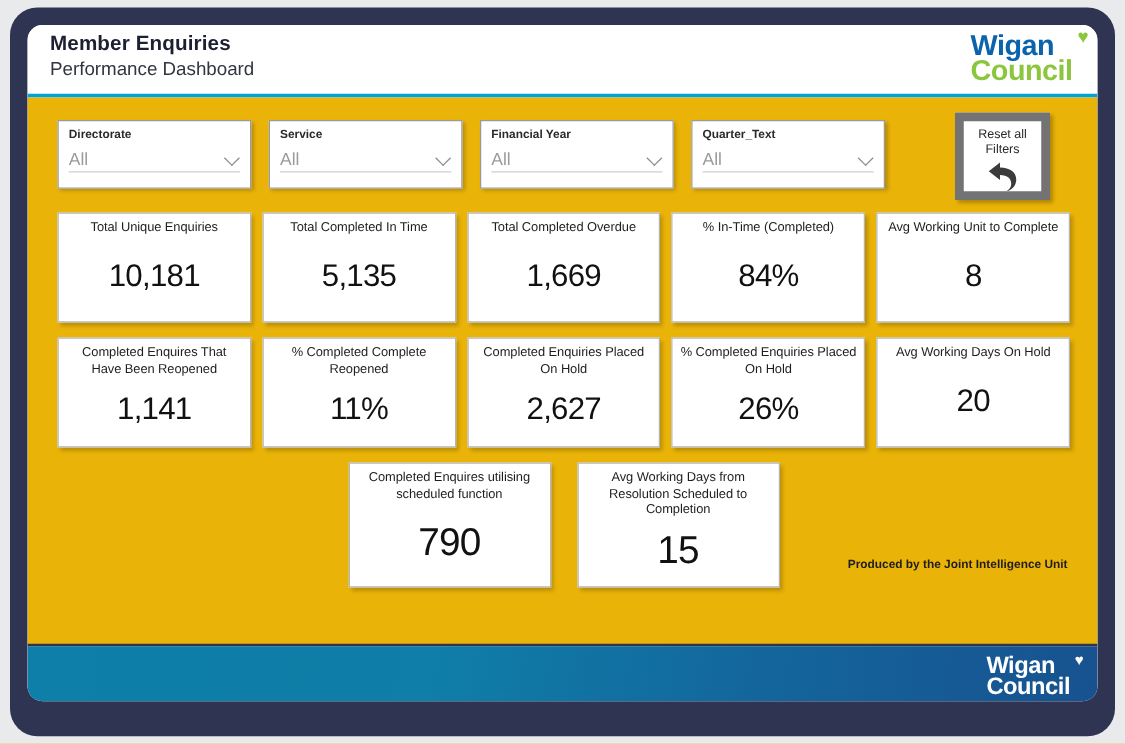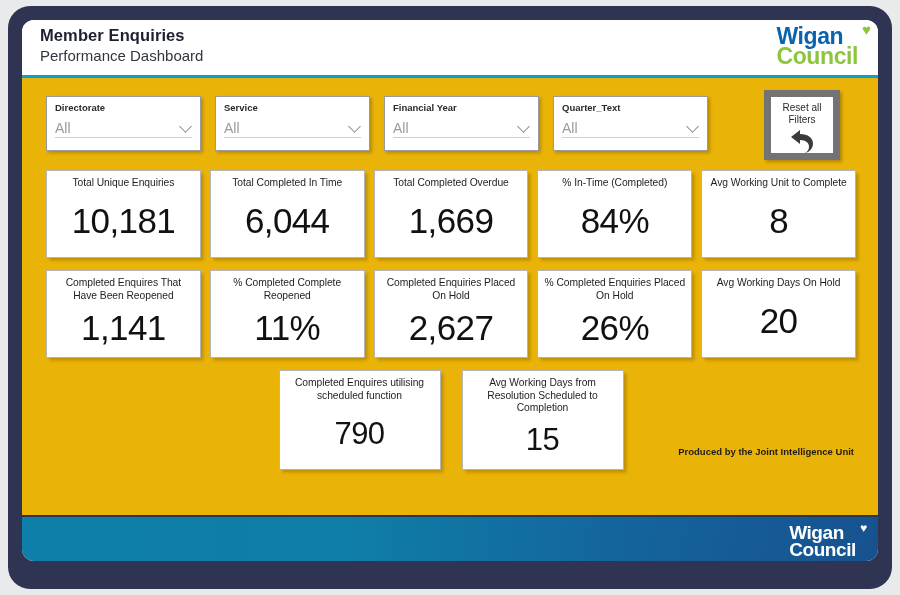--- a/index.html
+++ b/index.html
@@ -224,21 +224,21 @@
     text-align: center;
     line-height: 12.5px;
     letter-spacing: -.05px;
   }
 
   .card-value {
     flex: 1;
     display: flex;
     align-items: center;
     justify-content: center;
-    font-size: 35px;
+    font-size: 25px;
     font-weight: 300;
     color: #111111;
     letter-spacing: -.6px;
     padding-bottom: 4px;
   }
 
   .card.tall .card-value { font-size: 31px; }
 
   
   .credit {
@@ -356,21 +356,21 @@
 
       <div class="kpi-grid">
 
         <div class="kpi-row">
           <div class="card">
             <div class="card-label">Total Unique Enquiries</div>
             <div class="card-value">10,181</div>
           </div>
           <div class="card">
             <div class="card-label">Total Completed In Time</div>
-            <div class="card-value">6,044</div>
+            <div class="card-value">5,135</div>
           </div>
           <div class="card">
             <div class="card-label">Total Completed Overdue</div>
             <div class="card-value">1,669</div>
           </div>
           <div class="card">
             <div class="card-label">% In-Time (Completed)</div>
             <div class="card-value">84%</div>
           </div>
           <div class="card">

